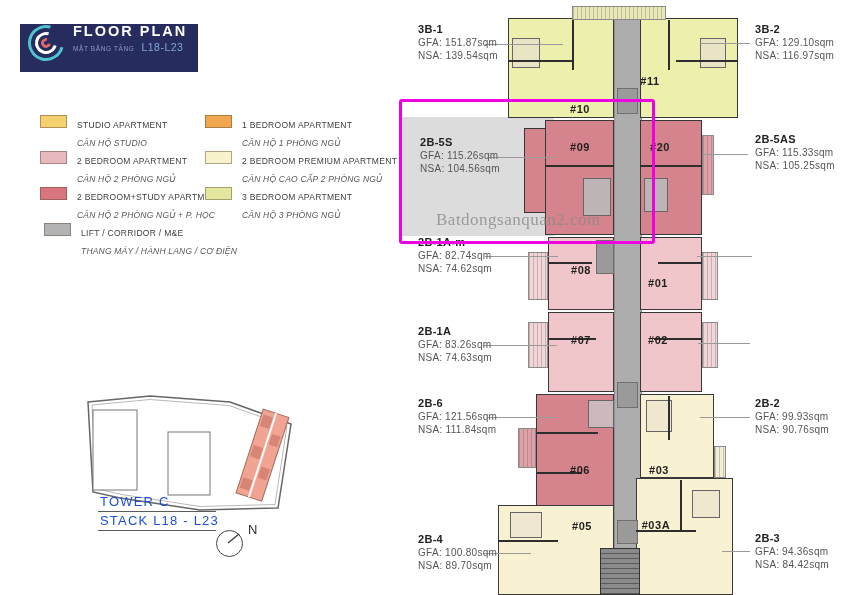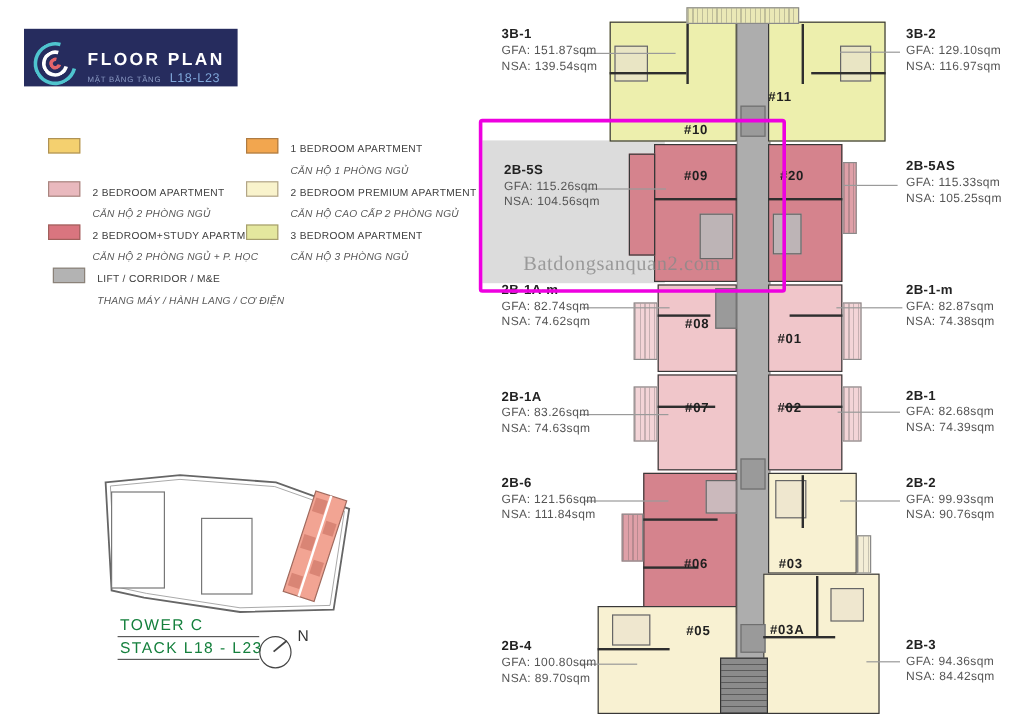--- a/index.html
+++ b/index.html
@@ -1,39 +1,39 @@
 <!DOCTYPE html>
 <html><head>
 <meta charset="utf-8">
 <style>
   html,body{margin:0;padding:0;background:#fff;}
   .stage{position:relative;width:850px;height:595px;background:#ffffff;overflow:hidden;
          font-family:"Liberation Sans",sans-serif;}
   .abs{position:absolute;}
   
-  .brand{left:20px;top:24px;width:178px;height:48px;background:#262C5E;display:flex;align-items:flex-end;
+  .brand{left:20px;top:24px;width:178px;height:48px;background:#262C5E;display:flex;align-items:flex-start;
          box-sizing:border-box;padding-left:7px;}
   .logo{position:relative;width:38px;height:38px;flex:0 0 38px;margin-right:8px;}
   .ring{position:absolute;border-radius:50%;border-style:solid;border-right-color:transparent !important;
         transform:rotate(-30deg);}
   .ring.outer{inset:1px;border-width:3px;border-color:#4FC4CE;}
   .ring.mid{inset:8px;border-width:3px;border-color:#ffffff;}
   .ring.inner{inset:14px;border-width:3px;border-color:#E4646B;}
   .brand-text{display:flex;flex-direction:column;line-height:1.1;}
   .brand-title{color:#ffffff;font-weight:bold;font-size:14.5px;letter-spacing:2px;}
   .brand-sub{display:flex;align-items:baseline;gap:7px;margin-top:2px;}
   .brand-sub-vi{color:#8C9BC5;font-size:6.5px;letter-spacing:.6px;}
   .brand-levels{color:#7FA6D8;font-size:10.5px;letter-spacing:.5px;}
   
   .lg-item{position:absolute;display:flex;gap:10px;}
   .lg-swatch{width:27px;height:13px;border:1px solid rgba(90,70,50,.45);margin-top:1px;flex:0 0 27px;box-sizing:border-box;}
   .lg-name{font-size:8.5px;color:#3e3e3e;letter-spacing:.3px;line-height:11px;white-space:nowrap;}
   .lg-vi{font-size:8.5px;color:#575757;font-style:italic;letter-spacing:.2px;line-height:11px;white-space:nowrap;}
   
-  .tower-name{position:absolute;left:98px;top:512px;width:118px;color:#15803d;}
+  .tower-name{position:absolute;left:98px;top:493px;width:118px;color:#1d4ed8;}
   .tower-line{font-size:13px;letter-spacing:1.2px;border-bottom:1px solid #5a5a5a;padding:1px 2px 2px 2px;white-space:nowrap;}
   .compass{position:absolute;left:216px;top:530px;width:27px;height:27px;border:1.5px solid #444;border-radius:50%;box-sizing:border-box;}
   .compass-n{position:absolute;left:248px;top:522px;font-size:13px;color:#333;}
   
   .u{position:absolute;box-sizing:border-box;border:1.5px solid #383838;}
   .tab{position:absolute;box-sizing:border-box;border:1px solid #8a8a8a;
        background-image:repeating-linear-gradient(90deg, rgba(80,80,80,.28) 0 1px, transparent 1px 4px);}
   .shaft{position:absolute;box-sizing:border-box;background:#9A9A9A;border:1px solid #6f6f6f;}
   .stair{position:absolute;box-sizing:border-box;background:#8B8B8B;border:1.5px solid #333;
          background-image:repeating-linear-gradient(0deg, rgba(0,0,0,.35) 0 1px, transparent 1px 5px);}
@@ -67,20 +67,22 @@
       <div class="brand-sub">
         <span class="brand-sub-vi">MẶT BẰNG TẦNG</span>
         <span class="brand-levels">L18-L23</span>
       </div>
     </div>
   </div>
 
   <div>
     <div class="lg-item" style="left:40px;top:114px;">
       <span class="lg-swatch" style="background-color: rgb(244, 208, 111);"></span>
+      <span><span class="lg-name">STUDIO APARTMENT</span><br>
+            <span class="lg-vi">CĂN HỘ STUDIO</span></span>
     </div>
     <div class="lg-item" style="left:205px;top:114px;">
       <span class="lg-swatch" style="background-color: rgb(242, 166, 79);"></span>
       <span><span class="lg-name">1 BEDROOM APARTMENT</span><br>
             <span class="lg-vi">CĂN HỘ 1 PHÒNG NGỦ</span></span>
     </div>
     <div class="lg-item" style="left:40px;top:150px;">
       <span class="lg-swatch" style="background-color: rgb(233, 185, 190);"></span>
       <span><span class="lg-name">2 BEDROOM APARTMENT</span><br>
             <span class="lg-vi">CĂN HỘ 2 PHÒNG NGỦ</span></span>
@@ -262,30 +264,20 @@
   <div class="lbl" style="left:755px;top:23px;">
     <div class="code">3B-2</div>
     <div class="area">GFA: 129.10sqm</div>
     <div class="area">NSA: 116.97sqm</div>
   </div>
   <div class="lbl" style="left:755px;top:133px;">
     <div class="code">2B-5AS</div>
     <div class="area">GFA: 115.33sqm</div>
     <div class="area">NSA: 105.25sqm</div>
   </div>
-  <div class="lbl" style="left:755px;top:236px;">
-    <div class="code">2B-1-m</div>
-    <div class="area">GFA: 82.87sqm</div>
-    <div class="area">NSA: 74.38sqm</div>
-  </div>
-  <div class="lbl" style="left:755px;top:324px;">
-    <div class="code">2B-1</div>
-    <div class="area">GFA: 82.68sqm</div>
-    <div class="area">NSA: 74.39sqm</div>
-  </div>
   <div class="lbl" style="left:755px;top:397px;">
     <div class="code">2B-2</div>
     <div class="area">GFA: 99.93sqm</div>
     <div class="area">NSA: 90.76sqm</div>
   </div>
   <div class="lbl" style="left:755px;top:532px;">
     <div class="code">2B-3</div>
     <div class="area">GFA: 94.36sqm</div>
     <div class="area">NSA: 84.42sqm</div>
   </div>

